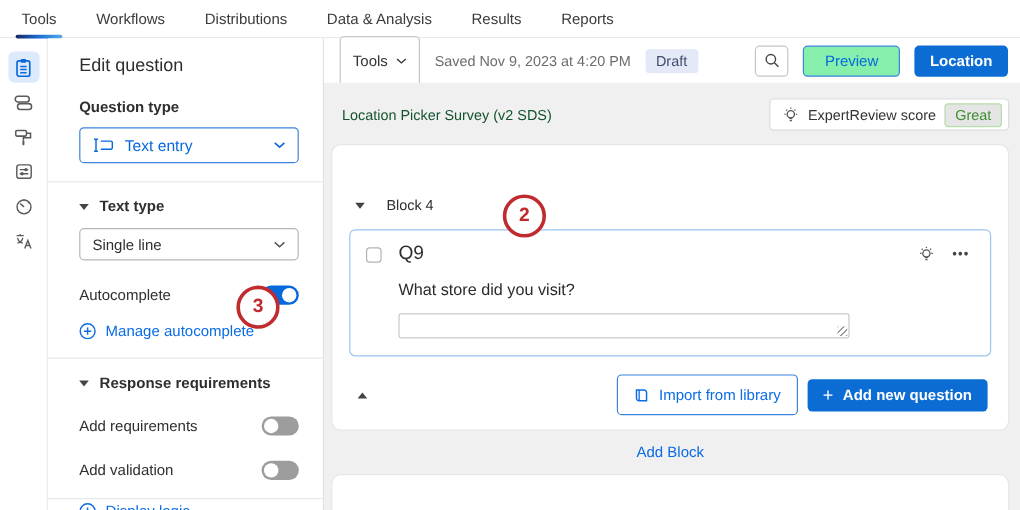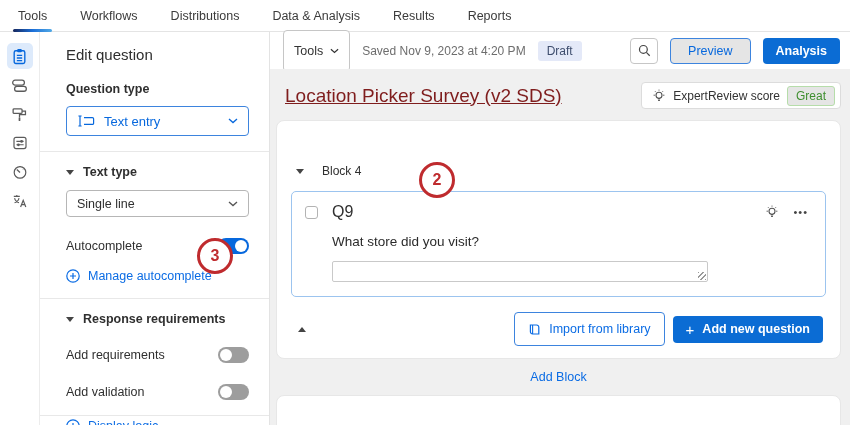--- a/index.html
+++ b/index.html
@@ -65,29 +65,29 @@
   .tools-btn { height:42px; border:1px solid #c6c6c6; border-radius:4px; background:#fff;
     display:flex; align-items:center; gap:7px; padding:0 10px; font-size:12.5px;
     color:#333; cursor:pointer; }
   .saved-text { font-size:12px; color:#6d6d6d; }
   .draft-badge { background:#e4e9f8; color:#3f4e6e; font-size:12px;
     padding:3px 9px; border-radius:3px; }
   .tb-spacer { flex:1; }
   .search-btn { width:28px; height:26px; border:1px solid #c6c6c6; border-radius:4px;
     background:#fff; display:flex; align-items:center; justify-content:center;
     color:#444; cursor:pointer; }
-  .preview-btn { height:26px; border:1px solid #3d84de; border-radius:4px; background:#e5e5e5;
+  .preview-btn { height:26px; border:1px solid #3d84de; border-radius:4px; background:#86efac;
     color:#0768dd; font-size:12.5px; padding:0 17px; cursor:pointer; }
   .publish-btn { height:26px; border:none; border-radius:4px; background:#0b6cd4;
     color:#fff; font-size:12.5px; font-weight:600; padding:0 13px; cursor:pointer; }
 
   .content { flex:1; background:#f0f0f0; padding:13px 9px 0 6px; overflow:hidden; }
   .title-row { display:flex; align-items:center; justify-content:space-between;
     padding:0 0 0 9px; }
-  .survey-title { font-size:19px; color:#7f1d1d; font-weight:400;text-decoration:underline; }
+  .survey-title { font-size:12px; color:#14532d; font-weight:400; }
   .review-pill { background:#fff; border:1px solid #dcdcdc; border-radius:4px; height:27px;
     display:flex; align-items:center; gap:7px; padding:0 5px 0 10px; font-size:12px;
     color:#333; cursor:pointer; }
   .review-pill .bulb { color:#555; }
   .great-badge { background:#e5e5e5; border:1px solid #b6ddaa; color:#3e8e2f;
     border-radius:3px; padding:2px 8px; font-size:12px; }
 
   .block-card { background:#fff; border:1px solid #e7e7e7; border-radius:8px;
     margin-top:11px; padding:9px 14px 12px; }
   .block-header { display:flex; align-items:center; gap:18px; font-size:12px;
@@ -309,21 +309,21 @@
       </div>
       <span class="saved-text">Saved Nov 9, 2023 at 4:20 PM</span>
       <span class="draft-badge">Draft</span>
       <span class="tb-spacer"></span>
       <div class="search-btn">
         <svg width="13" height="13">
             <use href="#sym-search"></use>
           </svg>
       </div>
       <button class="preview-btn">Preview</button>
-      <button class="publish-btn">Analysis</button>
+      <button class="publish-btn">Location</button>
     </div>
 
     <div class="content">
       <div class="title-row">
         <span class="survey-title">Location Picker Survey (v2 SDS)</span>
         <div class="review-pill">
           <svg class="bulb" width="14" height="14">
               <use href="#sym-bulb"></use>
             </svg>
           <span>ExpertReview score</span>

